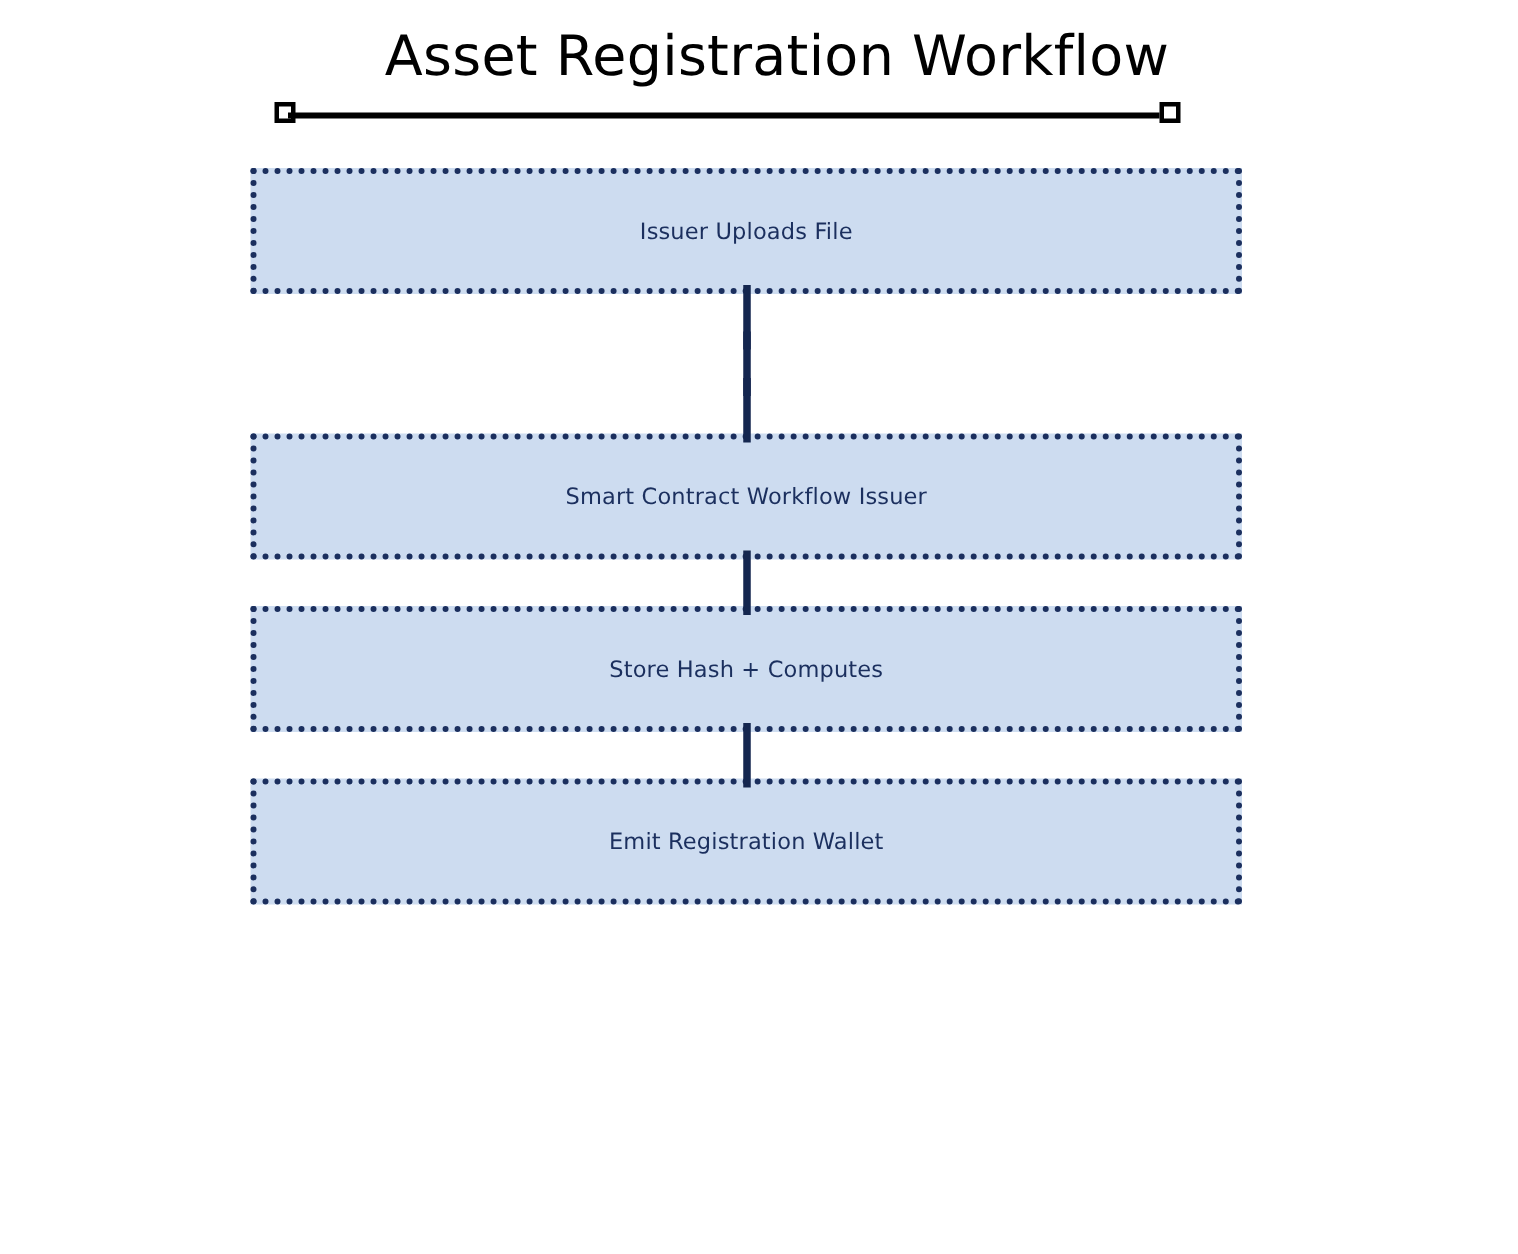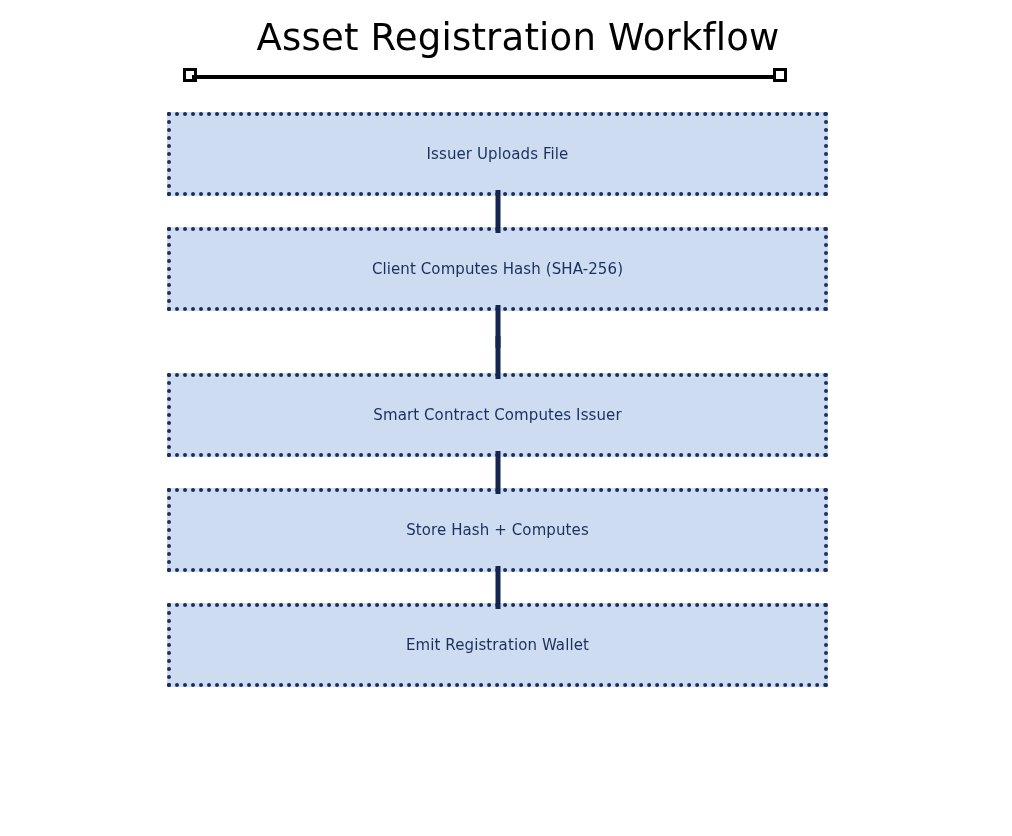--- a/index.html
+++ b/index.html
@@ -141,38 +141,33 @@
     <div class="node-wrap">
       <div class="node">
         <span class="node-label">Issuer Uploads File</span>
       </div>
     </div>
 
     <div class="gap">
       <span class="connector"></span>
     </div>
 
-    <div class="node-wrap">
-      <div class="node">
-        <span class="node-label">Client Computes Hash (SHA-256)</span>
-      </div>
-    </div>
 
     <div class="gap">
       <span class="connector"></span>
     </div>
 
 
     <div class="gap">
       <span class="connector"></span>
     </div>
 
     <div class="node-wrap">
       <div class="node">
-        <span class="node-label">Smart Contract Computes Issuer</span>
+        <span class="node-label">Smart Contract Workflow Issuer</span>
       </div>
     </div>
 
     <div class="gap">
       <span class="connector"></span>
     </div>
 
     <div class="node-wrap">
       <div class="node">
         <span class="node-label">Store Hash + Computes</span>

